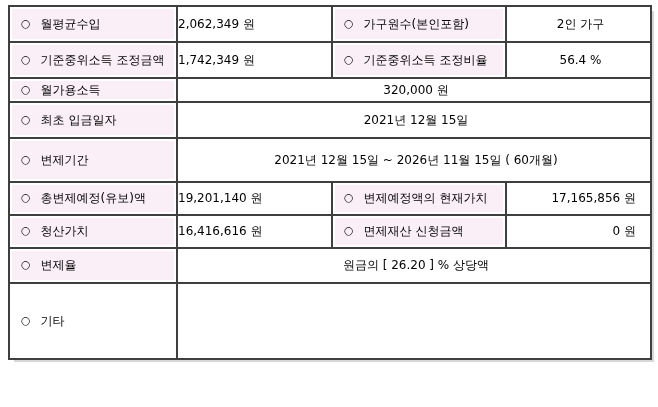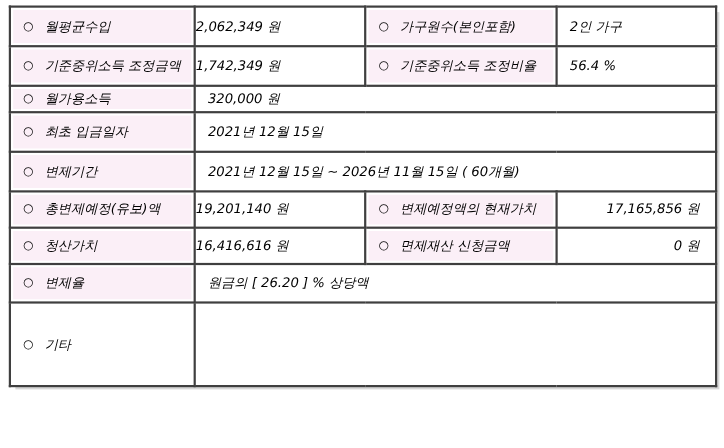--- a/index.html
+++ b/index.html
@@ -23,35 +23,34 @@
     width:642px;
     box-shadow:4px 4px 0 -2px var(--shadow);
   }
   td{
     border:2px solid var(--border);
     vertical-align:middle;
     white-space:nowrap;
     overflow:hidden;
     padding:0;
     background:#fff;
-    font-style:italic;
   }
   td.lbl{
     background:var(--label-bg);
     box-shadow:inset 0 0 0 2px #ffffff;
     padding-left:11px;
   }
   td.lbl.plain{background:#ffffff;box-shadow:none;margin-left:45px;}
   .b{
     display:inline-block;
     margin-right:10px;
     font-size:11px;
     position:relative;top:-1px;
   }
-  td.val{padding-left:11px;text-align:left;}
+  td.val{padding-left:4px;text-align:center;}
   td.num{text-align:left;padding-left:0;padding-right:20px;}
   td.num4{text-align:right;padding-left:0;padding-right:14px;border-radius:9px;}
 </style>
 </head>
 <body>
 
 <div class="sheet">
   <table>
     <colgroup>
       <col style="width:168px">
@@ -73,21 +72,21 @@
       <td class="val">56.4 %</td>
     </tr>
     <tr style="height:24px">
       <td class="lbl"><span class="b">○</span><span>월가용소득</span></td>
       <td class="val" colspan="3">320,000 원</td>
     </tr>
     <tr style="height:36px">
       <td class="lbl"><span class="b">○</span><span>최초 입금일자</span></td>
       <td class="val" colspan="3">2021년 12월 15일</td>
     </tr>
-    <tr style="height:36px">
+    <tr style="height:44px">
       <td class="lbl"><span class="b">○</span><span>변제기간</span></td>
       <td class="val" colspan="3">2021년 12월 15일 ~ 2026년 11월 15일 ( 60개월)</td>
     </tr>
     <tr style="height:33px">
       <td class="lbl"><span class="b">○</span><span>총변제예정(유보)액</span></td>
       <td class="val num">19,201,140 원</td>
       <td class="lbl"><span class="b">○</span><span>변제예정액의 현재가치</span></td>
       <td class="val num4">17,165,856 원</td>
     </tr>
     <tr style="height:33px">

